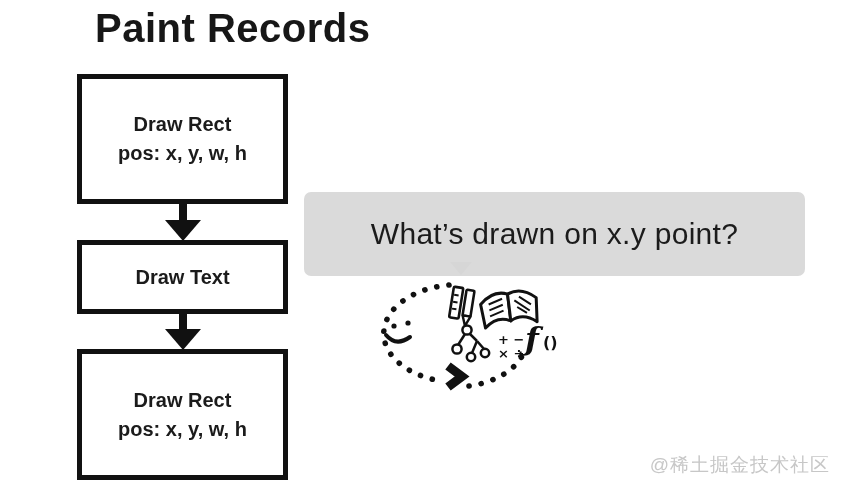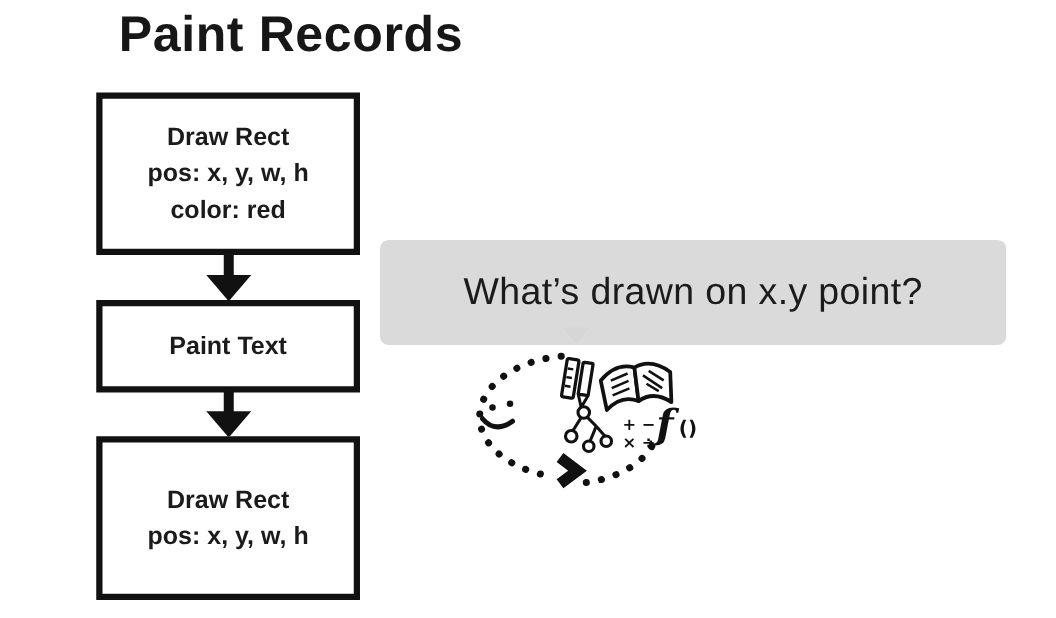--- a/index.html
+++ b/index.html
@@ -120,28 +120,27 @@
 </head>
 <body>
 
 <div id="stage">
 
   <div class="title">Paint Records</div>
 
   <div class="flow-box" id="box1">
     <div class="line">Draw Rect</div>
     <div class="line">pos: x, y, w, h</div>
-    <div class="line">color: red</div>
   </div>
 
   <div class="arrow-shaft" id="arrow1-shaft"></div>
   <div class="arrow-head" id="arrow1-head"></div>
 
   <div class="flow-box" id="box2">
-    <div class="line">Paint Text</div>
+    <div class="line">Draw Text</div>
   </div>
 
   <div class="arrow-shaft" id="arrow2-shaft"></div>
   <div class="arrow-head" id="arrow2-head"></div>
 
   <div class="flow-box" id="box3">
     <div class="line">Draw Rect</div>
     <div class="line">pos: x, y, w, h</div>
   </div>
 
@@ -200,14 +199,15 @@
       <text x="133" y="81">× ÷</text>
     </g>
 
     <g fill="#111111">
       <text x="160" y="73" font-family="DejaVu Serif, serif" font-style="italic" font-weight="bold" font-size="32">ƒ</text>
       <text x="178" y="71" font-family="DejaVu Sans, sans-serif" font-weight="bold" font-size="16">()</text>
     </g>
   </svg>
 
 
+  <div class="watermark">@稀土掘金技术社区</div>
 
 </div>
 
 </body></html>

